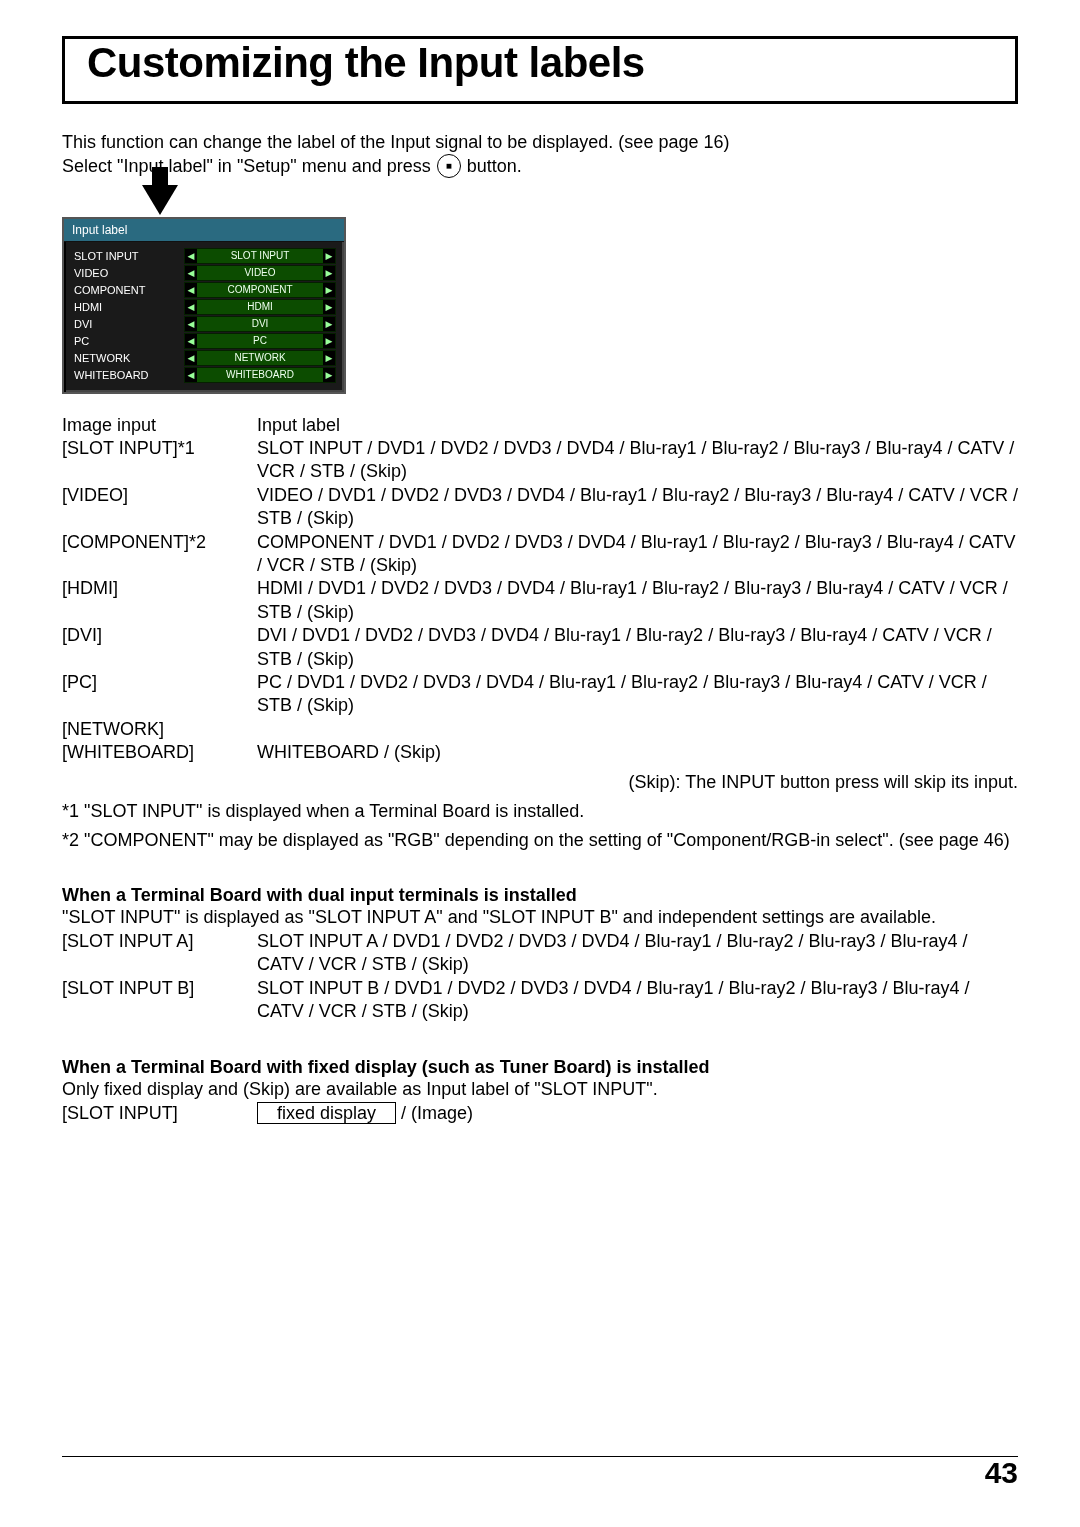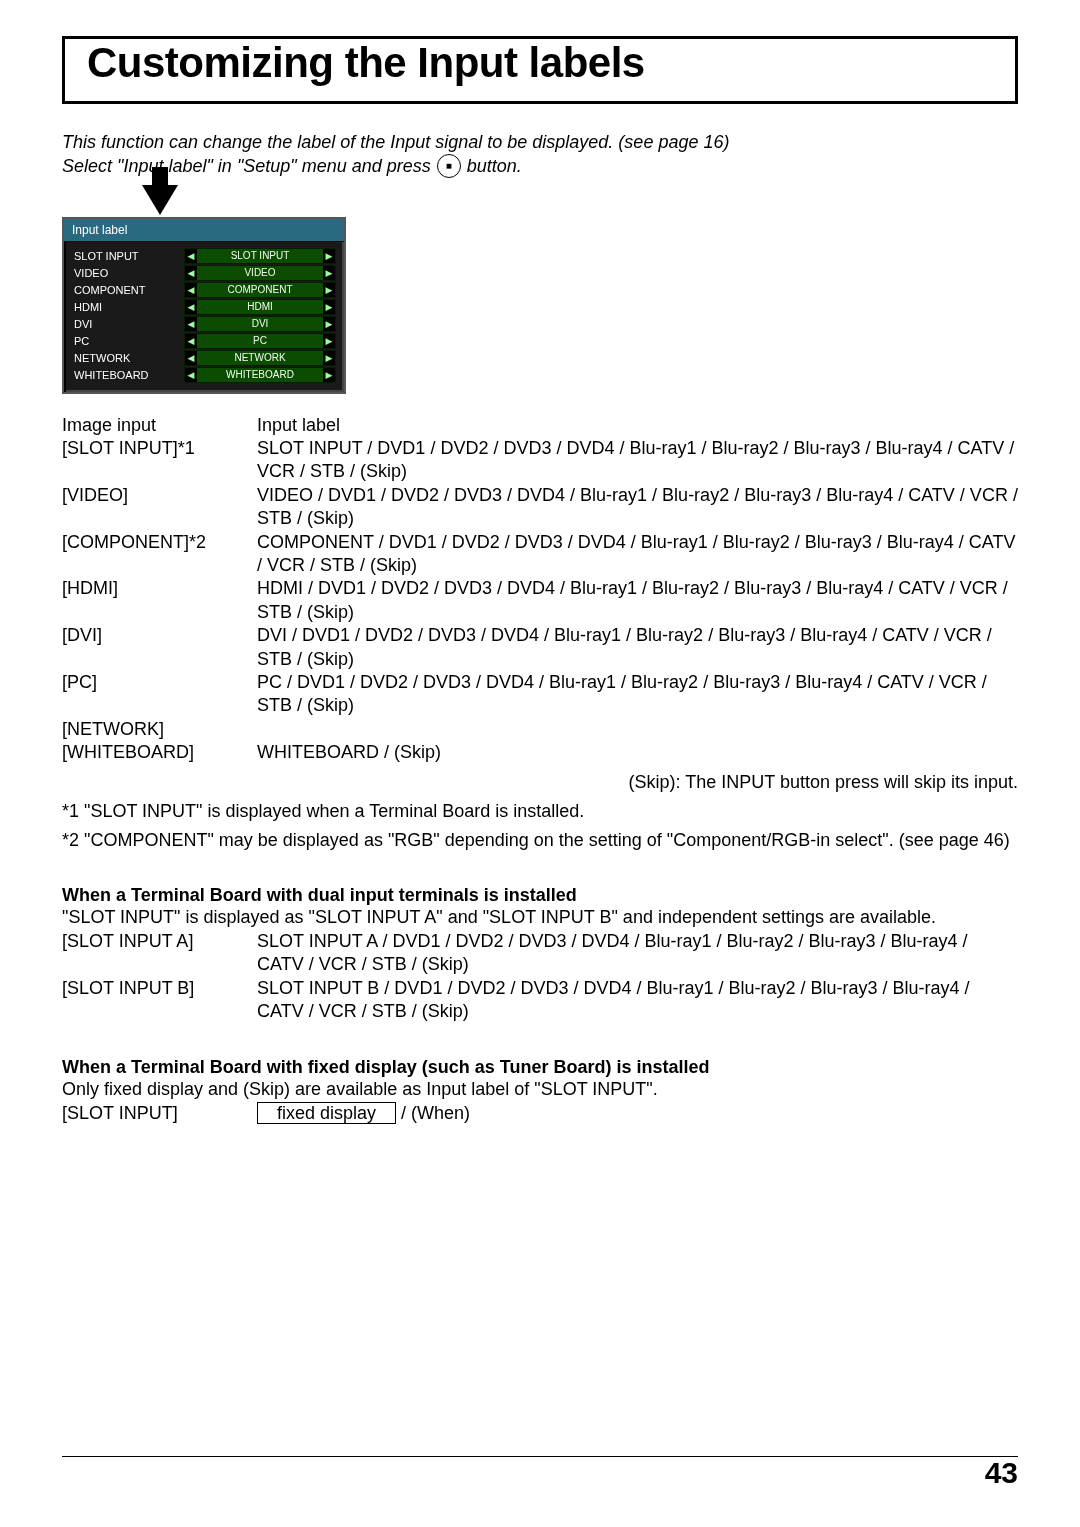--- a/index.html
+++ b/index.html
@@ -22,21 +22,21 @@
     border: 3px solid #000;
     padding: 0 22px 14px;
     margin-bottom: 26px;
   }
   .title-box h1 {
     margin: 0;
     font-size: 42px;
     font-weight: bold;
     letter-spacing: -0.5px;
   }
-  .intro-wrap { font-size: 18px; line-height: 1.35; margin-bottom: 6px; font-style: italic; }
+  .intro-wrap { font-size: 18px; line-height: 1.35; margin-bottom: 6px; }
   .intro-line2 {
     display: inline-flex;
     align-items: center;
     gap: 4px;
   }
   .btn-round {
     display: inline-flex;
     width: 22px;
     height: 22px;
     border: 1.5px solid #000;
@@ -323,20 +323,20 @@
         <div class="dv">SLOT INPUT B / DVD1 / DVD2 / DVD3 / DVD4 / Blu-ray1 / Blu-ray2 / Blu-ray3 / Blu-ray4 / CATV / VCR / STB / (Skip)</div>
       </div>
   </div>
 
   <div class="sect-heading">When a Terminal Board with fixed display (such as Tuner Board) is installed</div>
   <div class="sect-body">
     <div>Only fixed display and (Skip) are available as Input label of "SLOT INPUT".</div>
     <div class="def-row">
       <div class="dk">[SLOT INPUT]</div>
       <div class="dv">
-        <span class="boxed">fixed display</span><span> / (When)</span>
+        <span class="boxed">fixed display</span><span> / (Image)</span>
       </div>
     </div>
   </div>
 
   <div class="foot-rule"></div>
   <div class="page-num">43</div>
 </div>
 
 </body></html>

